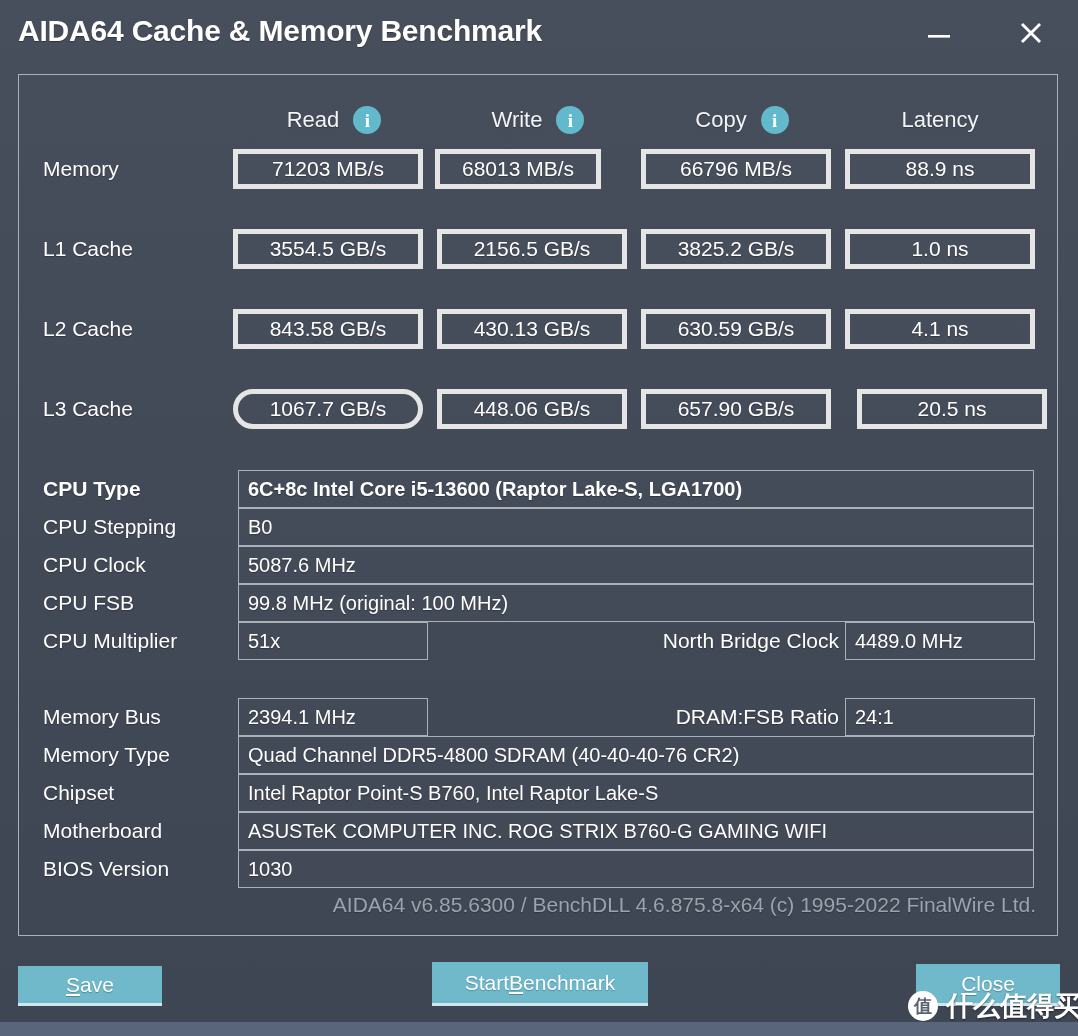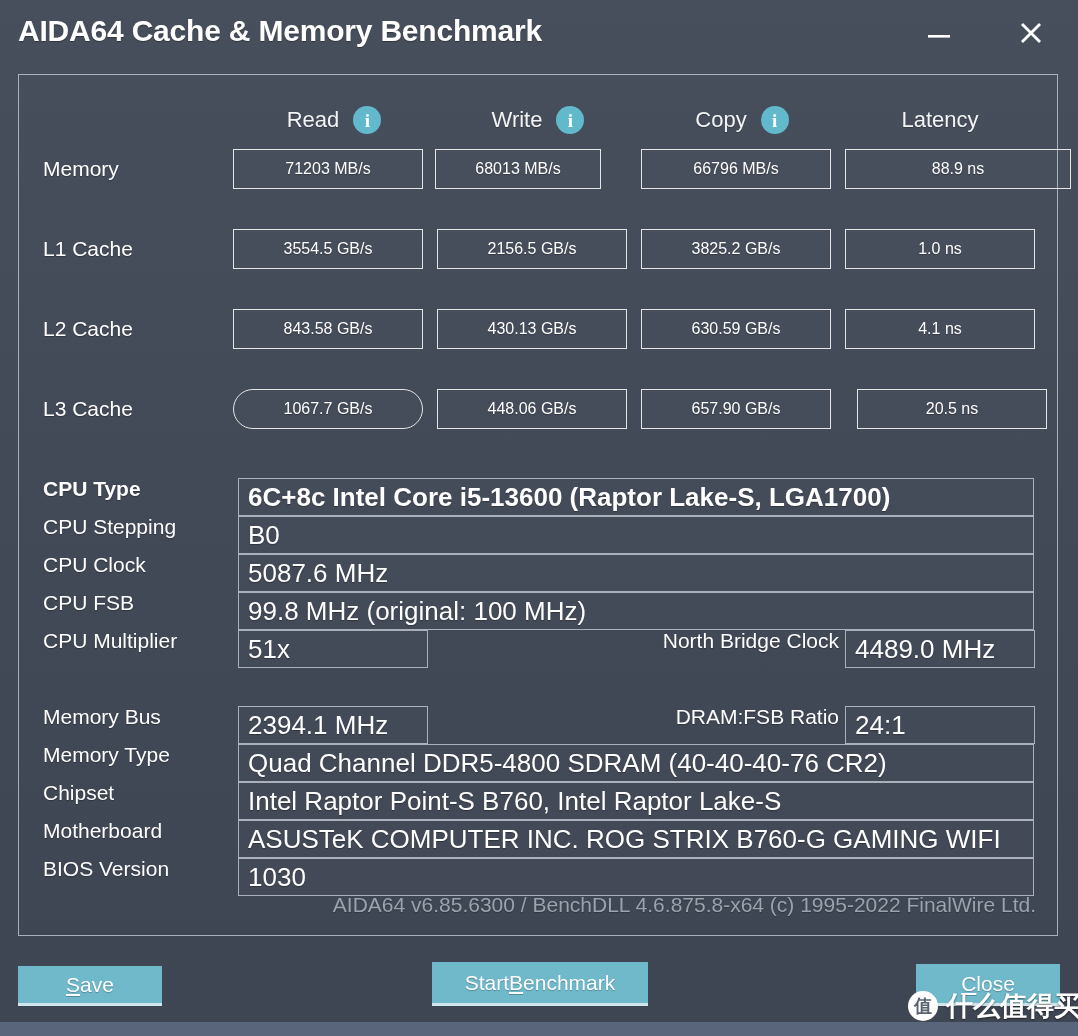--- a/index.html
+++ b/index.html
@@ -108,27 +108,27 @@
     align-items: center;
     font-size: 21px;
     color: #ffffff;
     text-shadow: 0 1px 1px rgba(0,0,0,.3);
     white-space: nowrap;
   }
   .vbox {
     position: absolute;
     top: 0;
     height: 40px;
-    border: 1px solid #e5e5e5;
+    border: 5px solid #e5e5e5;
     box-sizing: border-box;
     display: flex;
     align-items: center;
     justify-content: center;
     background: rgba(255,255,255,0.015);
-    font-size: 16px;
+    font-size: 21px;
     color: #ffffff;
     text-shadow: 0 1px 1px rgba(0,0,0,.3);
     white-space: nowrap;
   }
 
   
   .info-row {
     position: absolute;
     left: 0;
     width: 1040px;
@@ -141,29 +141,29 @@
     height: 38px;
     display: flex;
     align-items: center;
     font-size: 21px;
     color: #ffffff;
     text-shadow: 0 1px 1px rgba(0,0,0,.3);
     white-space: nowrap;
   }
   .field {
     position: absolute;
-    top: 8px;
+    top: 0;
     height: 38px;
     border: 1px solid #aab1bb;
     box-sizing: border-box;
     display: flex;
     align-items: center;
     padding-left: 9px;
     background: rgba(255,255,255,0.015);
-    font-size: 26px;
+    font-size: 20px;
     color: #ffffff;
     text-shadow: 0 1px 1px rgba(0,0,0,.3);
     white-space: nowrap;
     overflow: hidden;
   }
   .field.short { width: 190px; }
   .field.wide  { left: 219px; width: 796px; }
   .mid-label {
     position: absolute;
     top: 0;
@@ -299,21 +299,21 @@
     <div class="colhead" style="left:826px; width:190px;">
       <span class="colhead-label">Latency</span>
     </div>
   </div>
 
   <div class="bench-row" style="top:74px;">
     <div class="bench-label">Memory</div>
     <div class="vbox" style="left:214px; width:190px;">71203 MB/s</div>
     <div class="vbox" style="left:416px; width:166px;">68013 MB/s</div>
     <div class="vbox" style="left:622px; width:190px;">66796 MB/s</div>
-    <div class="vbox" style="left:826px; width:226px;">88.9 ns</div>
+    <div class="vbox" style="left:826px; width:190px;">88.9 ns</div>
   </div>
 
   <div class="bench-row" style="top:154px;">
     <div class="bench-label">L1 Cache</div>
     <div class="vbox" style="left:214px; width:190px;">3554.5 GB/s</div>
     <div class="vbox" style="left:418px; width:190px;">2156.5 GB/s</div>
     <div class="vbox" style="left:622px; width:190px;">3825.2 GB/s</div>
     <div class="vbox" style="left:826px; width:190px;">1.0 ns</div>
   </div>
 

